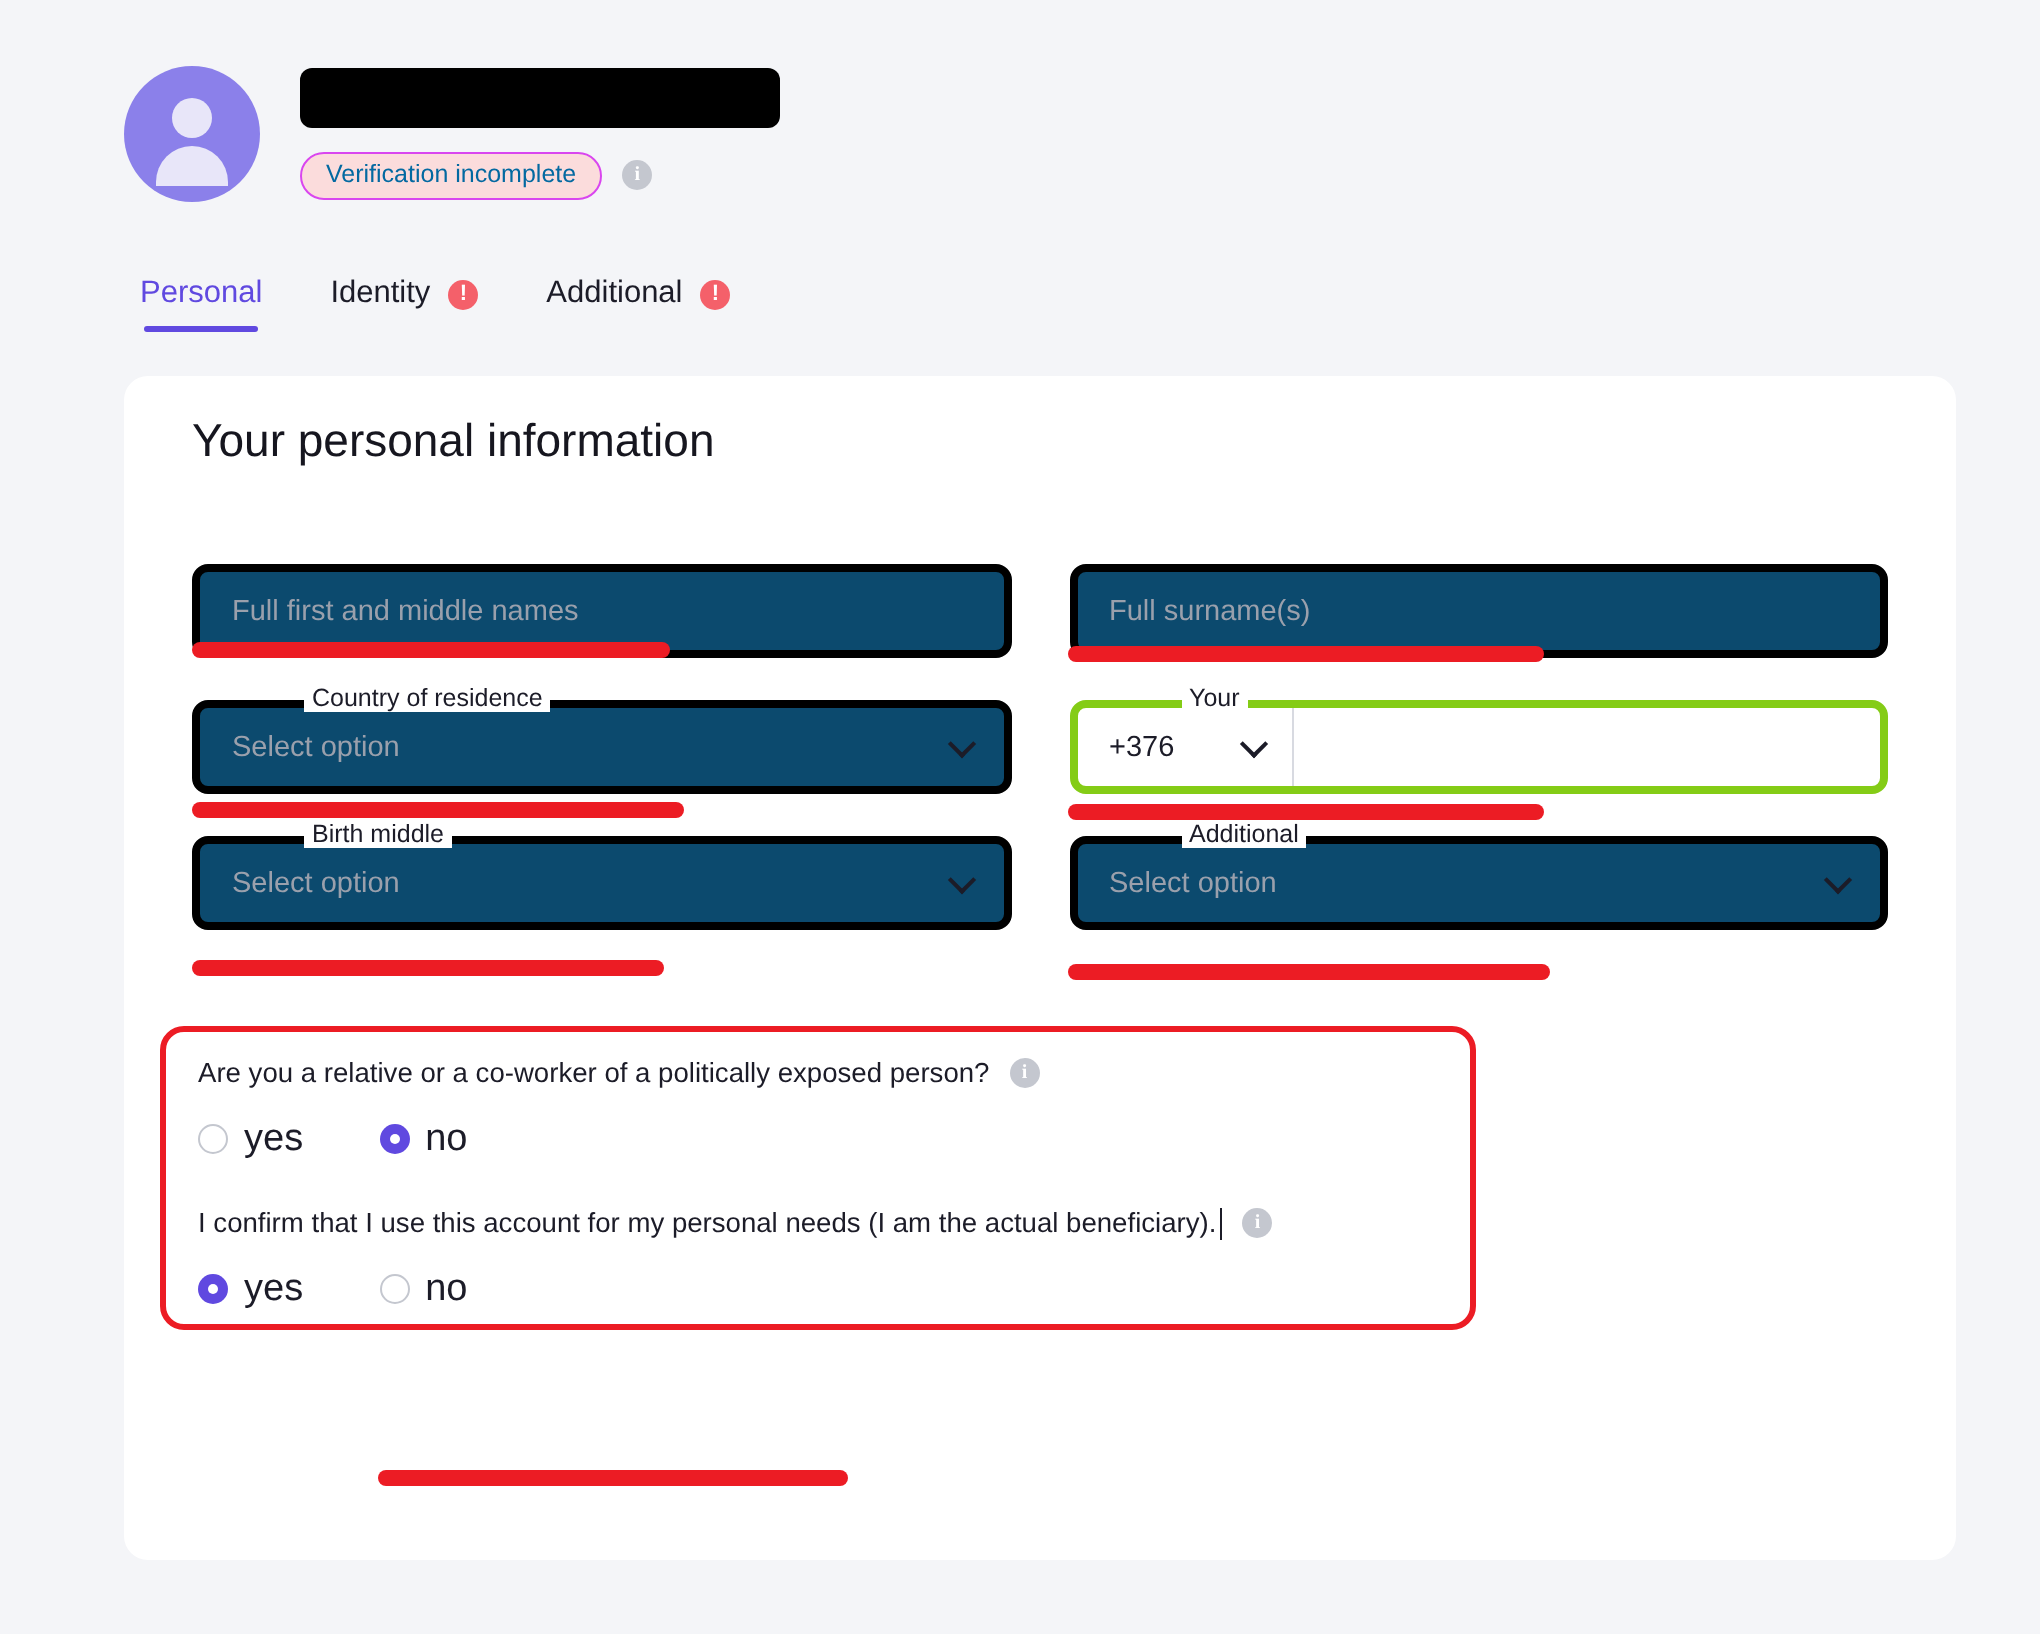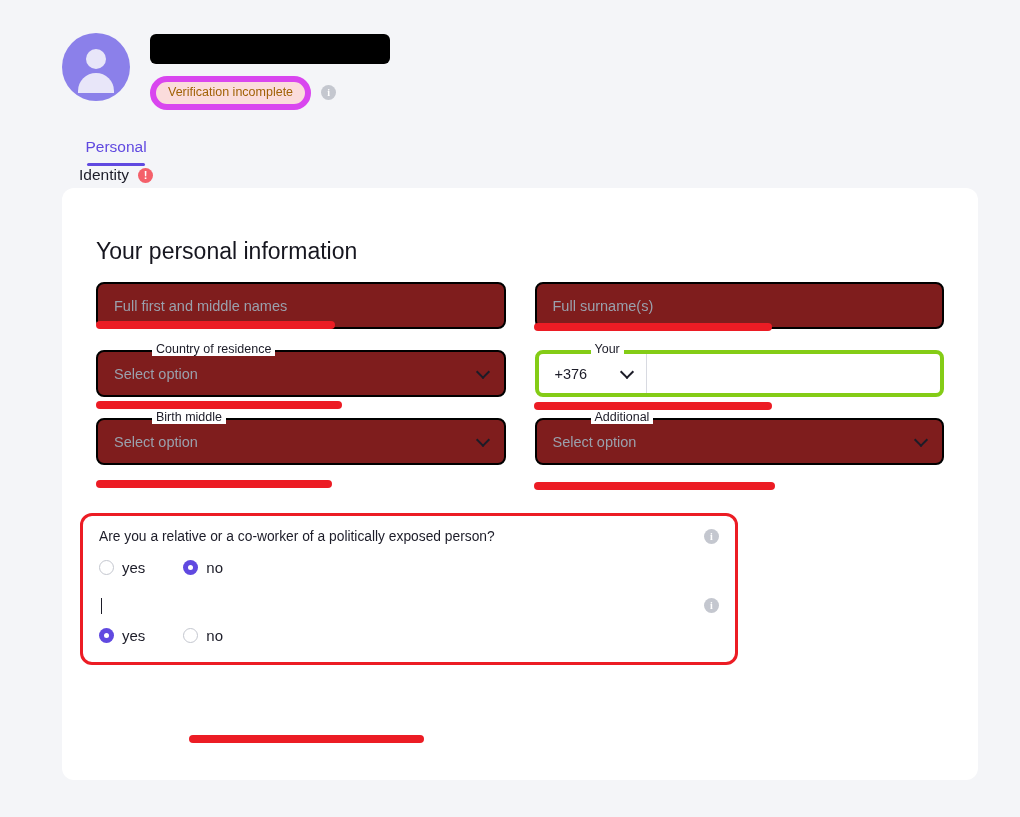--- a/index.html
+++ b/index.html
@@ -53,22 +53,22 @@
     background: #000000;
     border-radius: 6px;
   }
   .badge-row {
     margin-top: 12px;
     display: flex;
     align-items: center;
   }
   .badge {
     background: #fbdcdc;
-    border: 6px solid #d946ef;
-    color: #a16207;
+    border: 1px solid #d946ef;
+    color: #0369a1;
     font-size: 12.5px;
     border-radius: 20px;
     padding: 4px 12px 5px;
     line-height: 1;
     white-space: nowrap;
   }
   .info-icon {
     width: 15px; height: 15px;
     border-radius: 50%;
     background: #c4c7cf;
@@ -83,22 +83,21 @@
     flex: none;
     line-height: 1;
   }
 
   
   .tabs {
     position: absolute;
     left: 70px;
     top: 138px;
     display: flex;
-    align-items: center;
-    flex-direction: column;
+    align-items: flex-end;
   }
   .tab {
     display: flex;
     align-items: center;
     font-size: 15.5px;
     color: #1c1c28;
     margin-right: 34px;
     padding-bottom: 10px;
     position: relative;
     cursor: pointer;
@@ -132,21 +131,21 @@
     left: 62px;
     top: 188px;
     width: 916px;
     height: 592px;
     background: #ffffff;
     border-radius: 12px;
   }
   .card-title {
     position: absolute;
     left: 34px;
-    top: 50px;
+    top: 19px;
     font-size: 23px;
     color: #16161f;
     text-align: center;
   }
 
   
   .form {
     position: absolute;
     left: 34px;
     top: 94px;
@@ -156,26 +155,26 @@
     display: flex;
     gap: 29px;
     margin-bottom: 21px;
   }
   .field {
     position: relative;
     flex: 1;
   }
   .ctrl {
     height: 47px;
-    border: 2px solid #000000;
+    border: 4px solid #000000;
     border-radius: 8px;
     display: flex;
     align-items: center;
     padding: 0 16px;
-    background: #7f1d1d;
+    background: #0c4a6e;
     font-size: 14.5px;
     color: #9aa0ac;
     position: relative;
     cursor: text;
     text-align: right;
   }
   .ctrl.select { cursor: pointer; }
   .float-label {
     position: absolute;
     left: 13px;
@@ -250,41 +249,40 @@
     background: #ffffff;
     padding: 12px 16px;
     z-index: 6;
   }
   .qtext {
     font-size: 13.8px;
     color: #1c1c28;
     display: flex;
     align-items: center;
     line-height: 1.3;
-    justify-content: space-between;
   }
   .qtext .info-icon { margin-left: 10px; }
   .caret {
     display: inline-block;
     width: 1px;
     height: 16px;
     background: #1c1c28;
     margin-left: 2px;
     vertical-align: middle;
   }
   .radios {
     display: flex;
     align-items: center;
     margin-top: 13px;
   }
   .radio-opt {
     display: flex;
     align-items: center;
     margin-right: 38px;
-    font-size: 15px;
+    font-size: 19px;
     color: #1c1c28;
     cursor: pointer;
   }
   .dot {
     width: 15px; height: 15px;
     border-radius: 50%;
     border: 1.5px solid #c4c7cf;
     background: #fff;
     margin-right: 8px;
     flex: none;
@@ -403,20 +401,21 @@
       <span class="dot"></span>
       <span>yes</span>
     </div>
     <div class="radio-opt">
       <span class="dot on"></span>
       <span>no</span>
     </div>
   </div>
 
   <div class="qtext" style="margin-top:22px;">
+    <span>I confirm that I use this account for my personal needs (I am the actual beneficiary).</span>
     <span class="caret"></span>
     <span class="info-icon">i</span>
   </div>
   <div class="radios">
     <div class="radio-opt">
       <span class="dot on"></span>
       <span>yes</span>
     </div>
     <div class="radio-opt">
       <span class="dot"></span>

